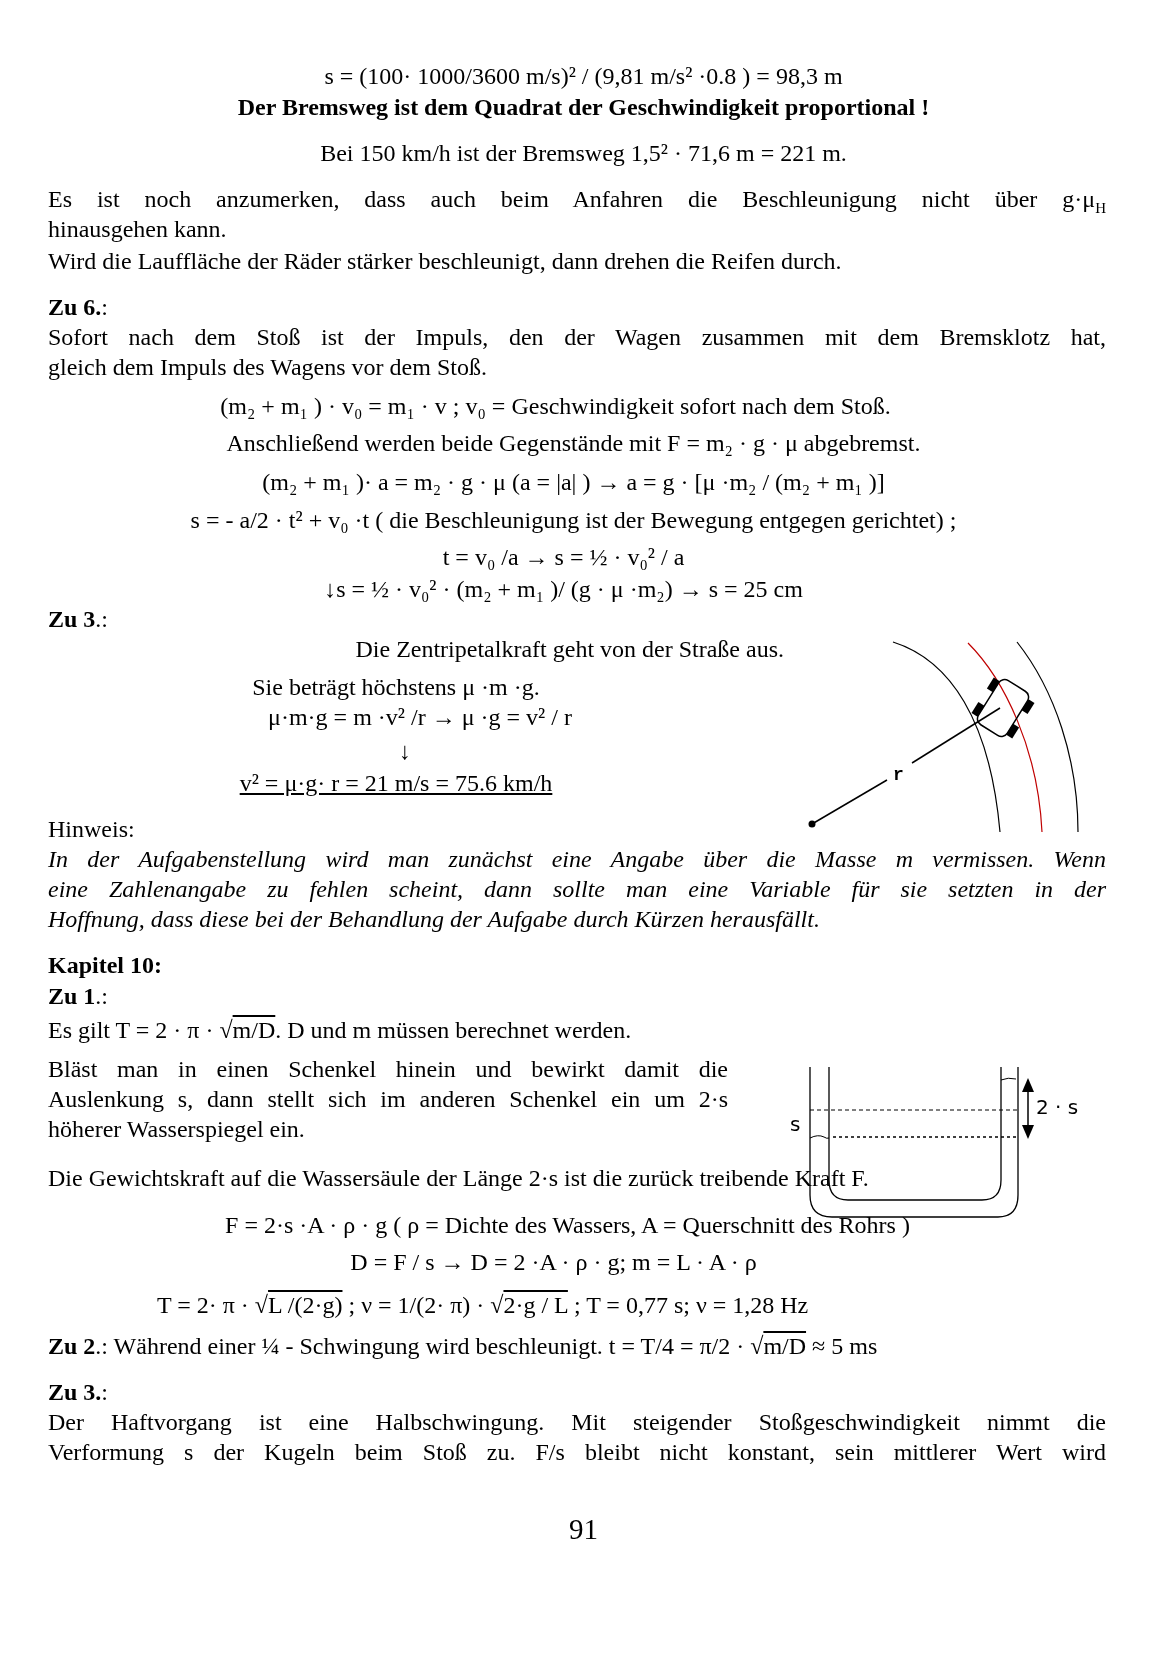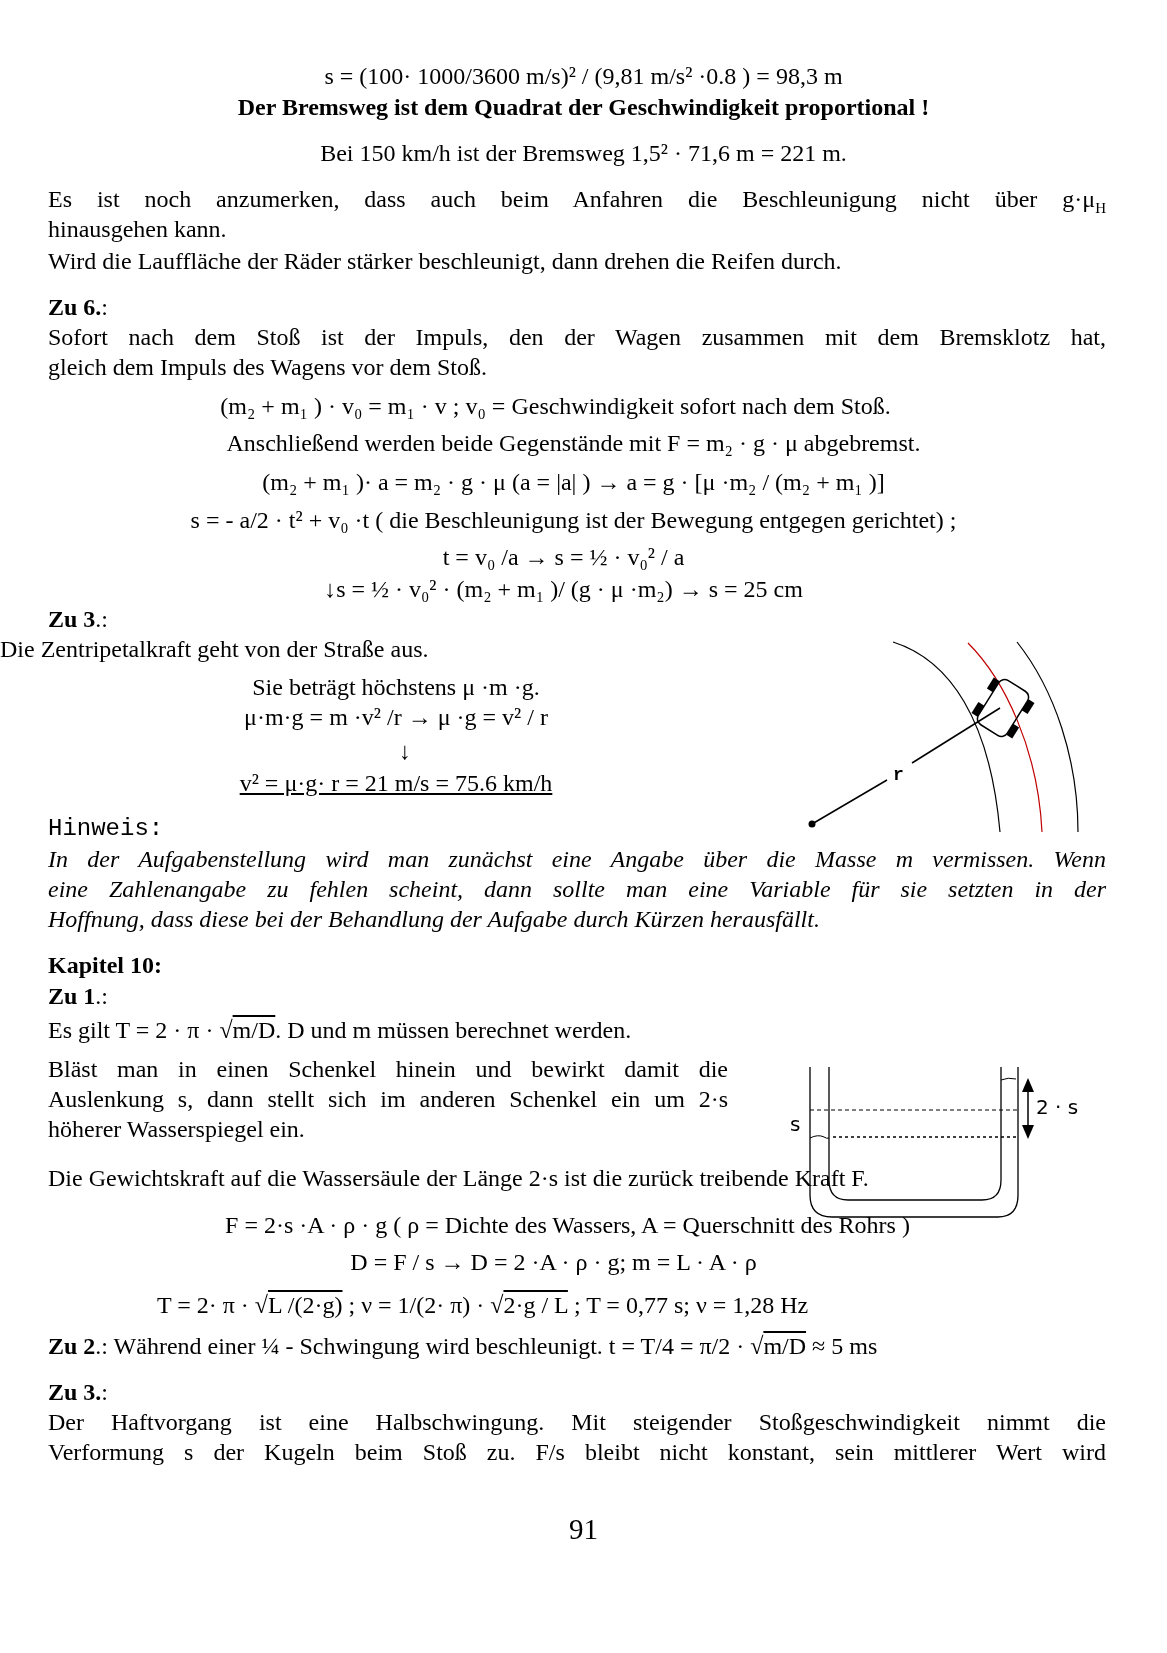--- a/index.html
+++ b/index.html
@@ -29,44 +29,44 @@
 <div class="ln j" style="top:322px;">Sofort nach dem Stoß ist der Impuls, den der Wagen zusammen mit dem Bremsklotz hat,</div>
 <div class="ln l" style="top:352px;">gleich dem Impuls des Wagens vor dem Stoß.</div>
 <div class="ln c" style="top:391px;left:-28px;">(m₂ + m₁ ) · v₀ = m₁ · v ;    v₀ = Geschwindigkeit sofort nach dem Stoß.</div>
 <div class="ln c" style="top:428px;left:-10px;">Anschließend werden beide Gegenstände mit F = m₂ · g · μ abgebremst.</div>
 <div class="ln c" style="top:467px;left:-10px;">(m₂ + m₁ )· a = m₂ · g · μ (a = |a| )  →  a = g · [μ ·m₂ / (m₂ + m₁ )]</div>
 <div class="ln c" style="top:505px;left:-10px;">s = - a/2 · t² + v₀ ·t ( die Beschleunigung ist der Bewegung entgegen gerichtet) ;</div>
 <div class="ln c" style="top:542px;left:-20px;">t = v₀ /a    →    s = ½ · v₀² / a</div>
 <div class="ln c" style="top:574px;left:-20px;">↓s = ½ · v₀² · (m₂ + m₁ )/ (g · μ ·m₂)    →    s = 25 cm</div>
 
 <div class="ln l" style="top:604px;"><span class="b">Zu 3</span><span>.:</span></div>
-<div class="ln" style="top:634px;left:0;width:784px;text-align:left;">Die Zentripetalkraft geht von der Straße aus.</div>
+<div class="ln" style="top:634px;left:0;width:784px;text-align:right;">Die Zentripetalkraft geht von der Straße aus.</div>
 <div class="ln" style="top:672px;left:0;width:792px;text-align:center;">Sie beträgt höchstens μ ·m ·g.</div>
-<div class="ln" style="top:702px;left:0;width:792px;text-align:center;">μ·m·g = m ·v² /r    →    μ ·g = v² / r</div>
+<div class="ln" style="top:702px;left:0;width:792px;text-align:center;padding-left:24px;">μ·m·g = m ·v² /r    →    μ ·g = v² / r</div>
 <div class="ln" style="top:736px;left:0;width:810px;text-align:center;">↓</div>
 <div class="ln" style="top:768px;left:0;width:792px;text-align:center;text-decoration:underline;">v² = μ·g· r  = 21 m/s = 75.6 km/h</div>
 
 <svg style="left:750px;top:620px;" width="350" height="230" viewBox="0 0 350 230">
   <path d="M143 22 C200 40 240 100 250 212" fill="none" stroke="#000" stroke-width="1.2"></path>
   <path d="M218 23 C255 60 288 130 292 212" fill="none" stroke="#c00000" stroke-width="1.2"></path>
   <path d="M267 22 C305 70 328 140 328 212" fill="none" stroke="#000" stroke-width="1.2"></path>
   <line x1="62" y1="204" x2="137" y2="160" stroke="#000" stroke-width="1.5"></line>
   <line x1="162" y1="143" x2="250" y2="88" stroke="#000" stroke-width="1.5"></line>
   <circle cx="62" cy="204" r="3.5" fill="#000"></circle>
   <text x="143" y="160" font-family="Liberation Mono, monospace" font-size="18" font-weight="bold" fill="#000">r</text>
   <g transform="translate(253 88) rotate(-58)">
     <rect x="-26" y="-17" width="52" height="34" rx="7" fill="none" stroke="#000" stroke-width="1.5"></rect>
     <rect x="-21" y="-24" width="13" height="7" fill="#000"></rect>
     <rect x="8" y="-24" width="13" height="7" fill="#000"></rect>
     <rect x="-21" y="17" width="13" height="7" fill="#000"></rect>
     <rect x="8" y="17" width="13" height="7" fill="#000"></rect>
   </g>
 </svg>
 
-<div class="ln l" style="top:814px;font-family:Liberation Mono, monospace;">Hinweis:</div>
+<div class="ln l" style="top:814px;">Hinweis:</div>
 <div class="ln j i" style="top:844px;">In der Aufgabenstellung wird man zunächst eine Angabe über die Masse m vermissen. Wenn</div>
 <div class="ln j i" style="top:874px;">eine Zahlenangabe zu fehlen scheint, dann sollte man eine Variable für sie setzten in der</div>
 <div class="ln l i" style="top:904px;">Hoffnung, dass diese bei der Behandlung der Aufgabe durch Kürzen herausfällt.</div>
 
 <div class="ln l b" style="top:950px;">Kapitel 10:</div>
 <div class="ln l" style="top:981px;"><span class="b">Zu 1</span><span>.:</span></div>
 <div class="ln l" style="top:1015px;"><span>Es gilt  T = 2 · π · √</span><span class="ov">m/D</span><span>.  D und m müssen berechnet werden.</span></div>
 <div class="ln" style="top:1054px;left:48px;width:680px;text-align:justify;text-align-last:justify;white-space:normal;">Bläst man in einen Schenkel hinein und bewirkt damit die</div>
 <div class="ln" style="top:1084px;left:48px;width:680px;text-align:justify;text-align-last:justify;white-space:normal;">Auslenkung s, dann stellt sich im anderen Schenkel ein um 2·s</div>
 <div class="ln l" style="top:1114px;">höherer Wasserspiegel ein.</div>

